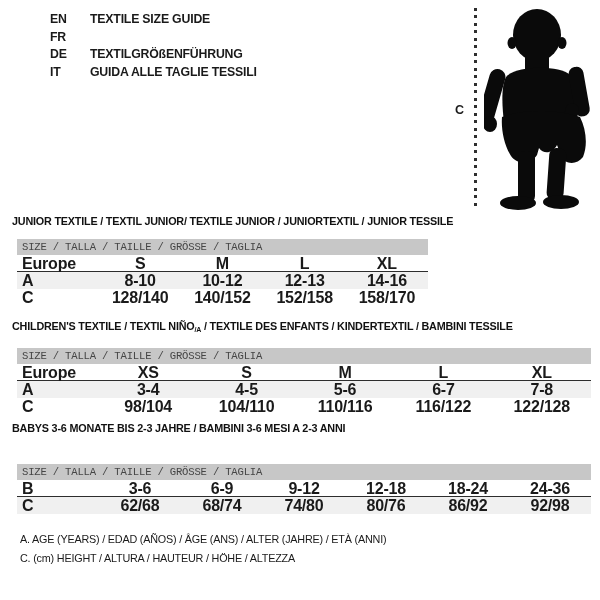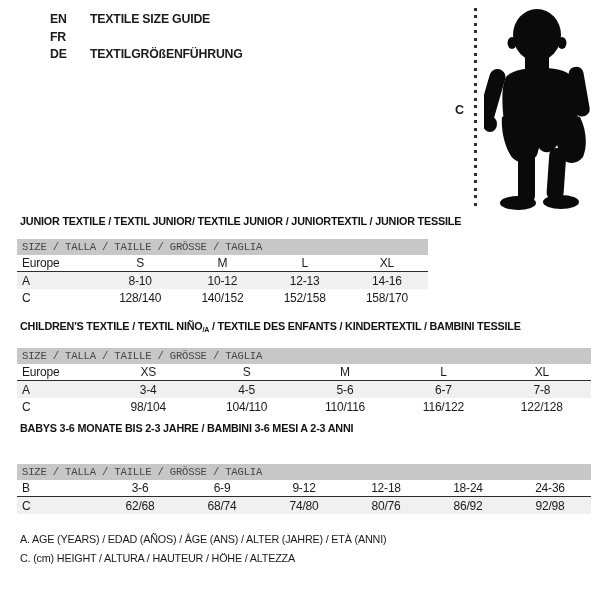--- a/index.html
+++ b/index.html
@@ -16,34 +16,34 @@
   .lang-code{width:40px;flex:0 0 40px;}
   .lang-label{white-space:nowrap;}
 
   
   .height-line{left:474px;top:8px;width:2.6px;height:202px;
     background:repeating-linear-gradient(to bottom,#2e2e2e 0 3px,transparent 3px 7.5px);}
   .c-marker{left:455px;top:103px;font-weight:700;font-size:12.5px;}
   .baby-svg{left:484px;top:5px;}
 
   
-  .section-title{left:20px;font-weight:700;font-size:10.8px;letter-spacing:-0.2px;white-space:nowrap;color:#111;}
+  .section-title{left:12px;font-weight:700;font-size:10.8px;letter-spacing:-0.2px;white-space:nowrap;color:#111;}
   .title-junior{top:215px;}
   .title-children{top:320px;}
   .title-babies{top:422px;line-height:13.5px;}
   sub.small{font-size:7px;vertical-align:-2px;}
 
   
   .size-table{left:17px;}
   .t-junior{top:239px;width:411px;}
   .t-children{top:348px;width:574px;}
   .t-babies{top:464px;width:574px;}
   .band{height:16px;background:#c7c7c7;color:#454545;font-size:10.6px;line-height:17px;
     padding-left:5px;letter-spacing:-0.2px;font-family:Liberation Mono, monospace;}
-  .trow{display:grid;align-items:center;height:17px;font-size:12px;letter-spacing:-0.2px;}
+  .trow{display:grid;align-items:center;height:17px;font-size:16px;letter-spacing:-0.2px;font-weight:bold;}
   .t-junior .trow{grid-template-columns:82px repeat(4,1fr);}
   .t-children .trow{grid-template-columns:82px repeat(5,1fr);}
   .t-babies .trow{grid-template-columns:82px repeat(6,1fr);}
   .trow .lbl{text-align:left;padding-left:5px;}
   .trow .val{text-align:center;}
   .trow.first{border-bottom:1.5px solid #2d2d2d;height:16px;}
   .trow.alt{background:#f0f0f0;}
 
   
   .footnotes{left:20px;top:530px;font-weight:400;font-size:10.8px;line-height:18.6px;letter-spacing:-0.2px;}
@@ -56,20 +56,24 @@
   <div class="lang-row">
     <span class="lang-code">EN</span>
     <span class="lang-label">TEXTILE SIZE GUIDE</span>
   </div>
   <div class="lang-row">
     <span class="lang-code">FR</span>
   </div>
   <div class="lang-row">
     <span class="lang-code">DE</span>
     <span class="lang-label">TEXTILGRÖßENFÜHRUNG</span>
+  </div>
+  <div class="lang-row">
+    <span class="lang-code">IT</span>
+    <span class="lang-label">GUIDA ALLE TAGLIE TESSILI</span>
   </div>
 </div>
 
 <span class="abs c-marker">C</span>
 <div class="abs height-line"></div>
 <svg class="abs baby-svg" width="114" height="207" viewBox="0 0 114 207" aria-hidden="true">
   <g fill="#0a0a0a">
     <ellipse cx="53" cy="30" rx="24" ry="26"></ellipse>
     <ellipse cx="28" cy="38" rx="4.5" ry="6"></ellipse>
     <ellipse cx="78" cy="38" rx="4.5" ry="6"></ellipse>

